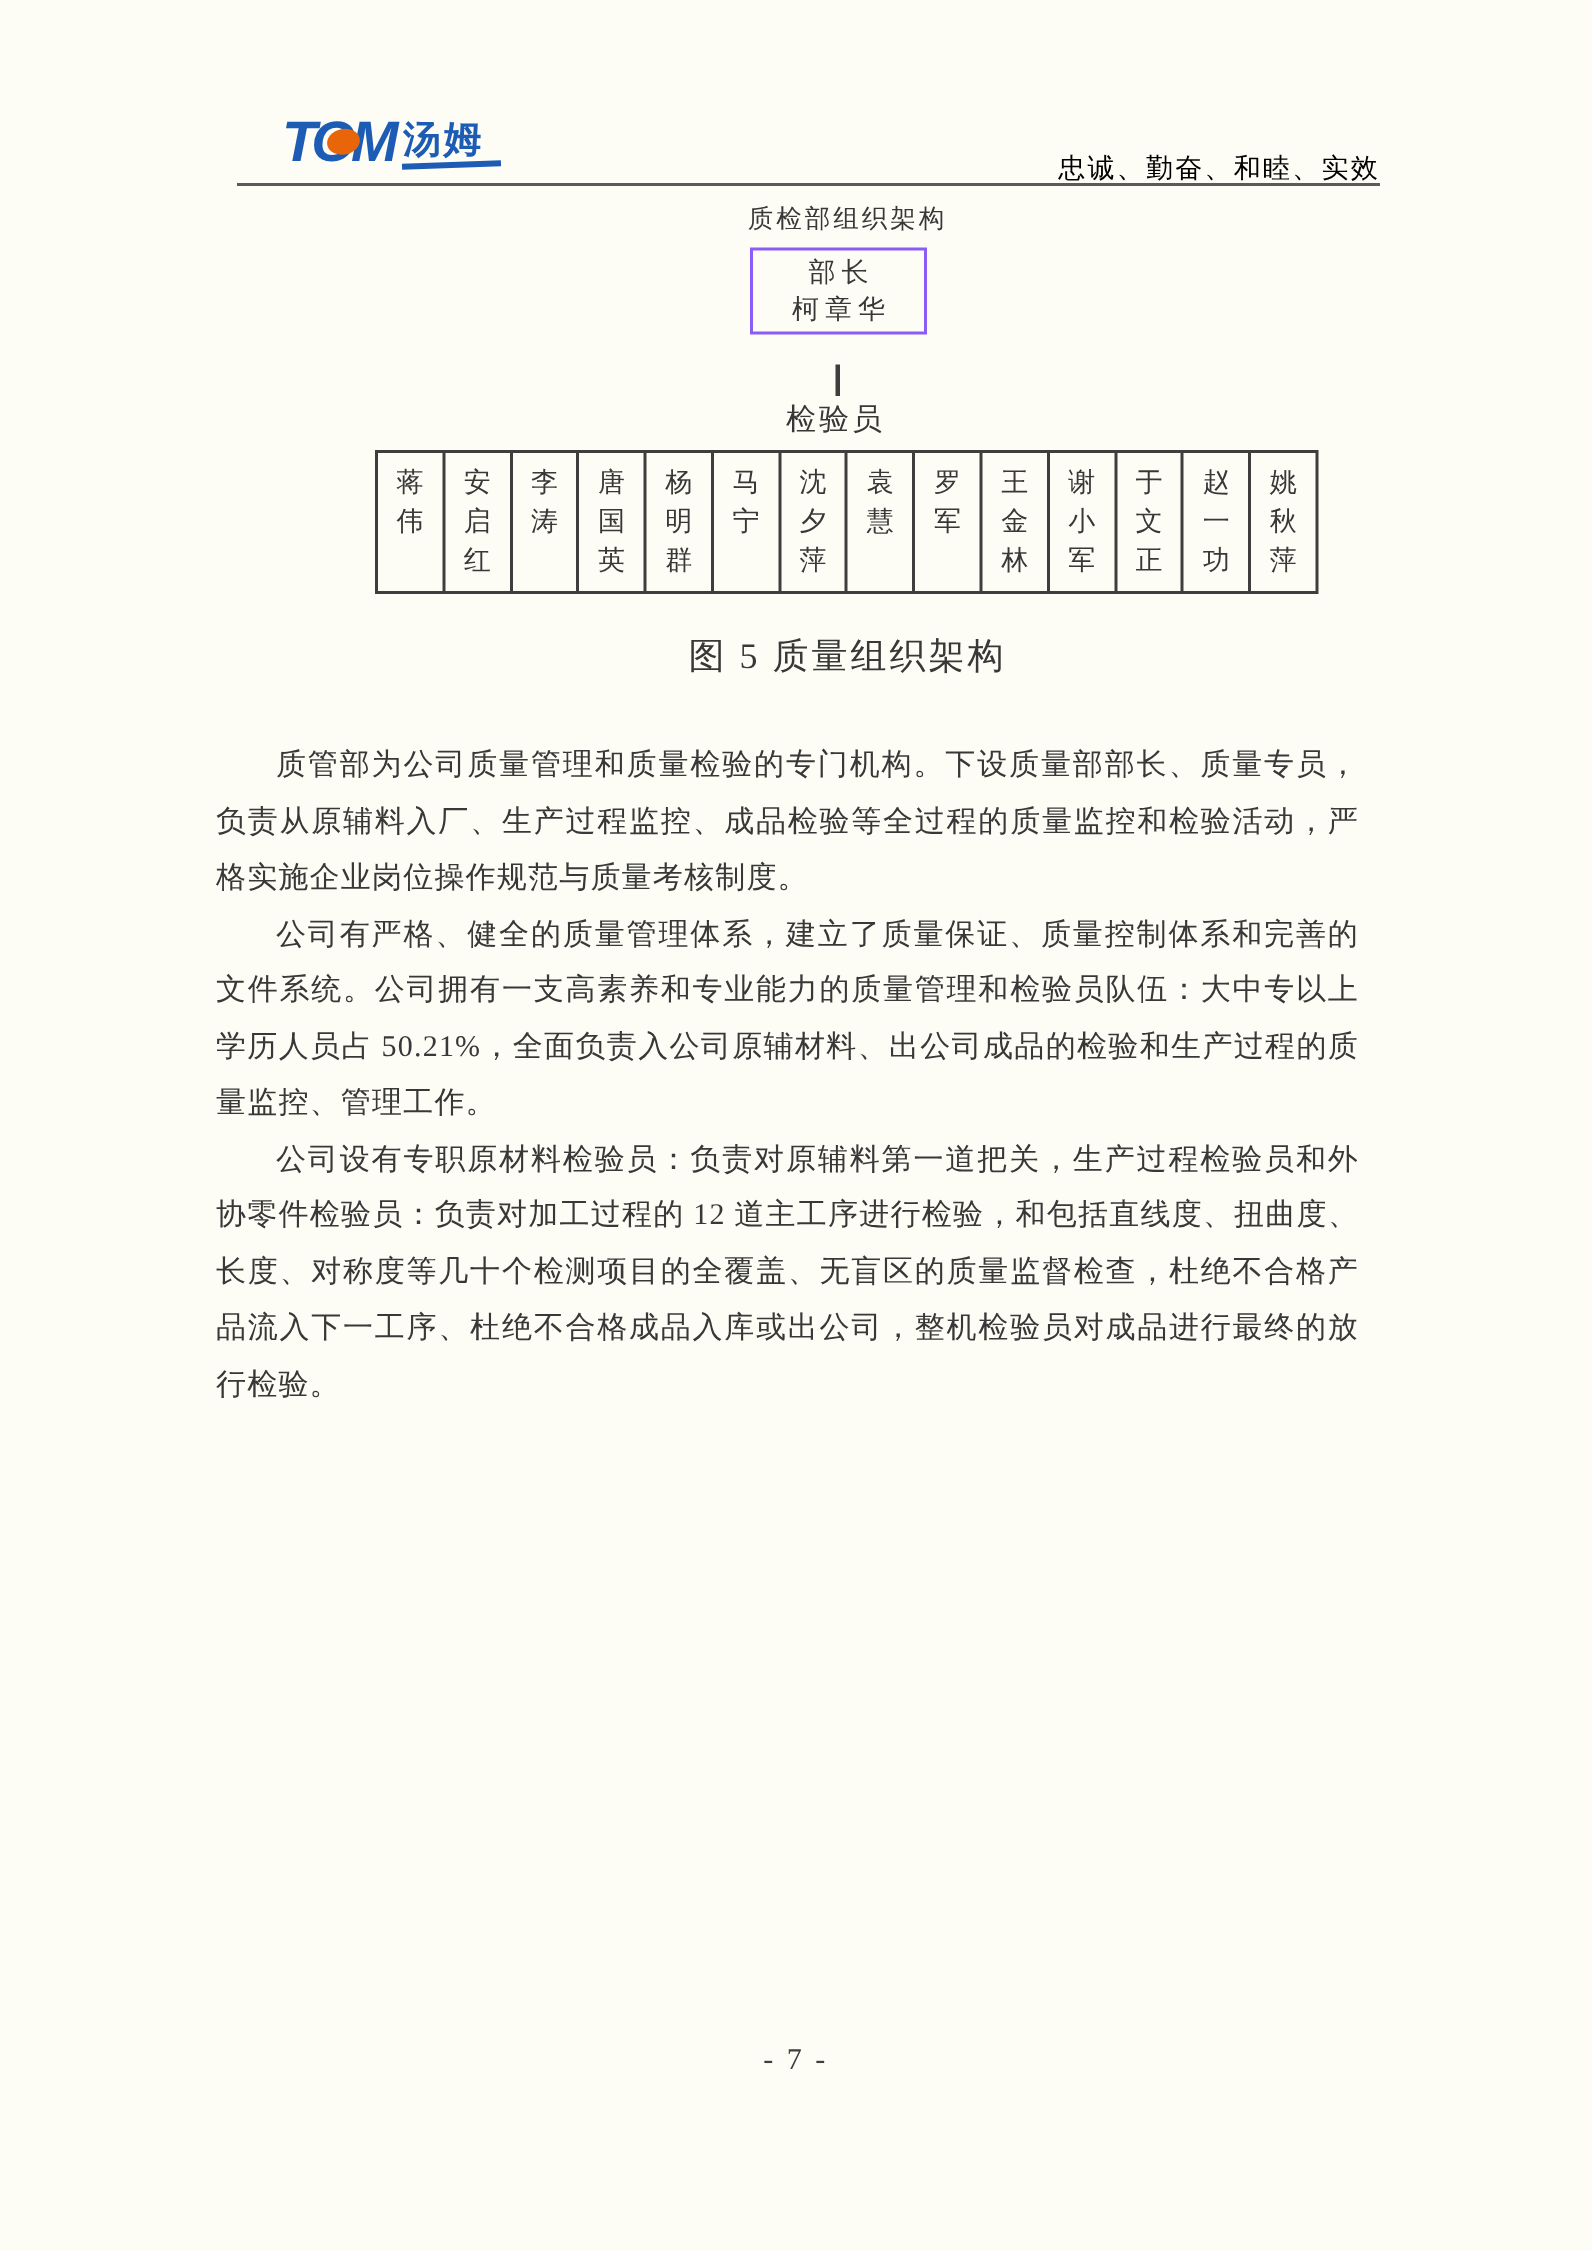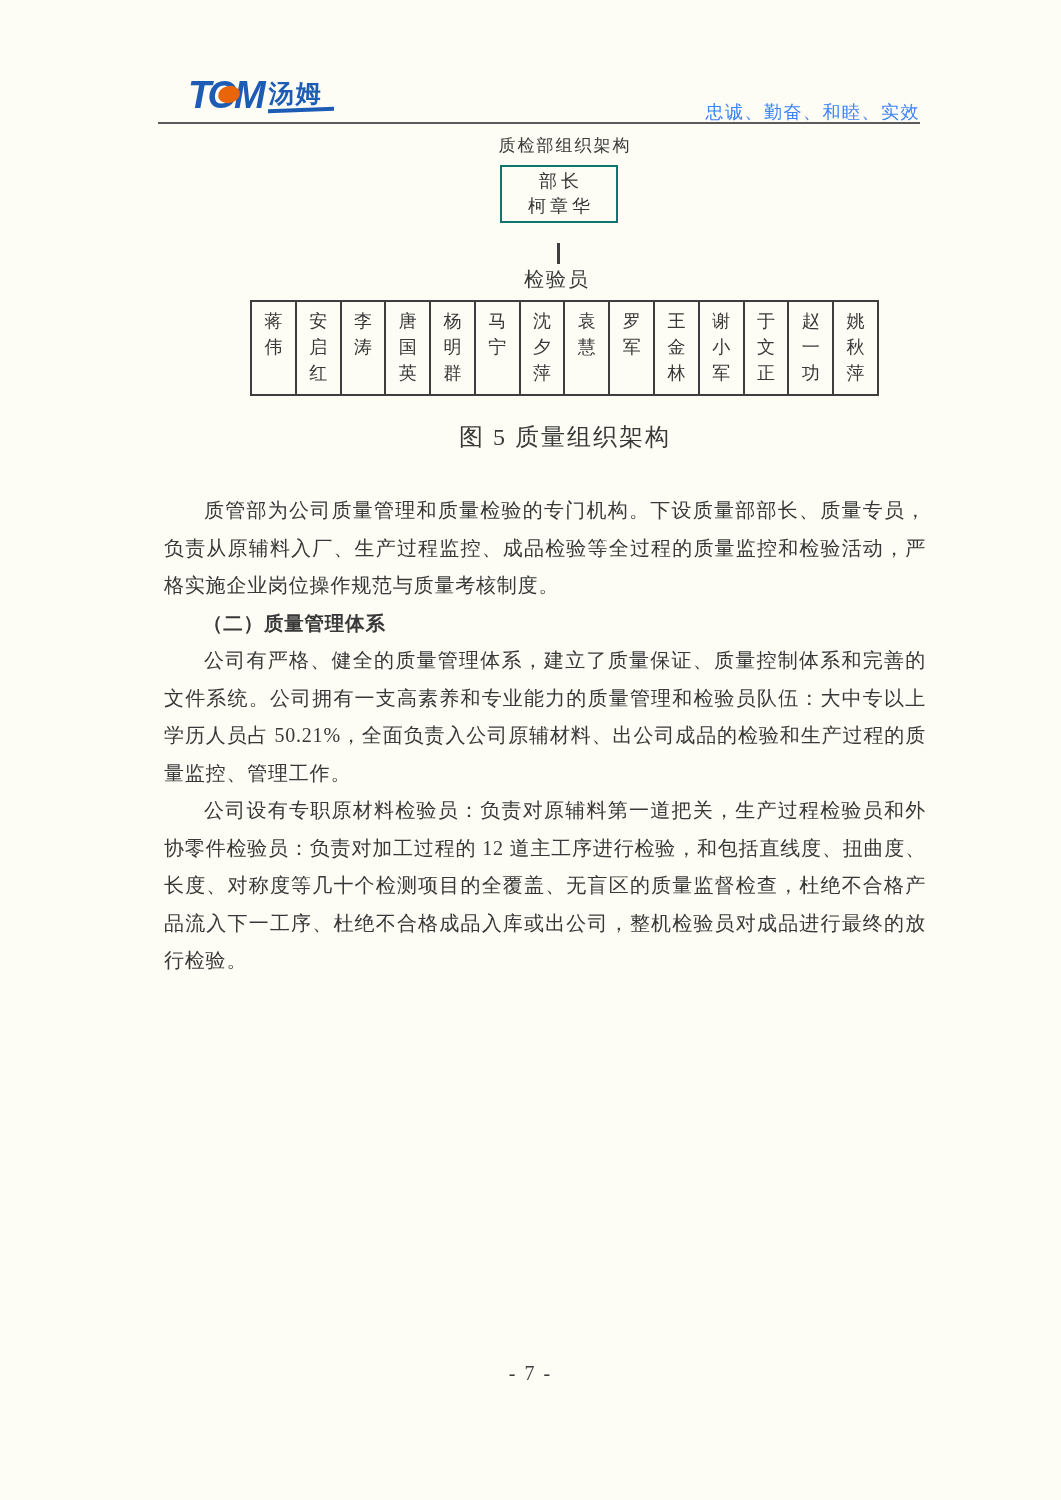--- a/index.html
+++ b/index.html
@@ -62,21 +62,21 @@
     transform: rotate(-2deg);
   }
   .motto {
     position: absolute;
     top: 100px;
     left: 160px;
     width: 760px;
     text-align: right;
     font-size: 18px;
     letter-spacing: 1.5px;
-    color: #3b82f6;
+    color: #000000;
   }
   .header-rule {
     position: absolute;
     top: 122px;
     left: 158px;
     width: 762px;
     height: 2px;
     background: #5b5b5b;
   }
 
@@ -90,21 +90,21 @@
     letter-spacing: 2px;
     white-space: nowrap;
   }
   .org-box {
     position: absolute;
     left: 559px;
     top: 165px;
     transform: translateX(-50%);
     width: 118px;
     height: 58px;
-    border: 2px solid #0f766e;
+    border: 2px solid #8b5cf6;
     display: flex;
     flex-direction: column;
     justify-content: center;
     align-items: center;
     font-size: 18px;
     line-height: 25px;
     letter-spacing: 4px;
     text-indent: 4px;
     background: transparent;
   }
@@ -153,21 +153,21 @@
     left: 565px;
     transform: translateX(-50%);
     font-size: 24px;
     letter-spacing: 2px;
     white-space: nowrap;
   }
 
   
   .doc-body {
     position: absolute;
-    left: 164px;
+    left: 144px;
     top: 492px;
     width: 762px;
   }
   .para, .subhead {
     font-size: 20px;
     line-height: 37.5px;
     text-align: justify;
     text-indent: 2em;
     letter-spacing: 0.8px;
   }
@@ -279,20 +279,19 @@
         <div class="insp-char">姚</div>
         <div class="insp-char">秋</div>
         <div class="insp-char">萍</div>
       </div>
     </div>
 
   <div class="org-caption">图 5 质量组织架构</div>
 
   <div class="doc-body">
     <p class="para">质管部为公司质量管理和质量检验的专门机构。下设质量部部长、质量专员，负责从原辅料入厂、生产过程监控、成品检验等全过程的质量监控和检验活动，严格实施企业岗位操作规范与质量考核制度。</p>
-    <h3 class="subhead">（二）质量管理体系</h3>
     <p class="para">公司有严格、健全的质量管理体系，建立了质量保证、质量控制体系和完善的文件系统。公司拥有一支高素养和专业能力的质量管理和检验员队伍：大中专以上学历人员占 50.21%，全面负责入公司原辅材料、出公司成品的检验和生产过程的质量监控、管理工作。</p>
     <p class="para">公司设有专职原材料检验员：负责对原辅料第一道把关，生产过程检验员和外协零件检验员：负责对加工过程的 12 道主工序进行检验，和包括直线度、扭曲度、长度、对称度等几十个检测项目的全覆盖、无盲区的质量监督检查，杜绝不合格产品流入下一工序、杜绝不合格成品入库或出公司，整机检验员对成品进行最终的放行检验。</p>
   </div>
 
   <div class="pagenum">- 7 -</div>
 
 </div>
 
 </body></html>

